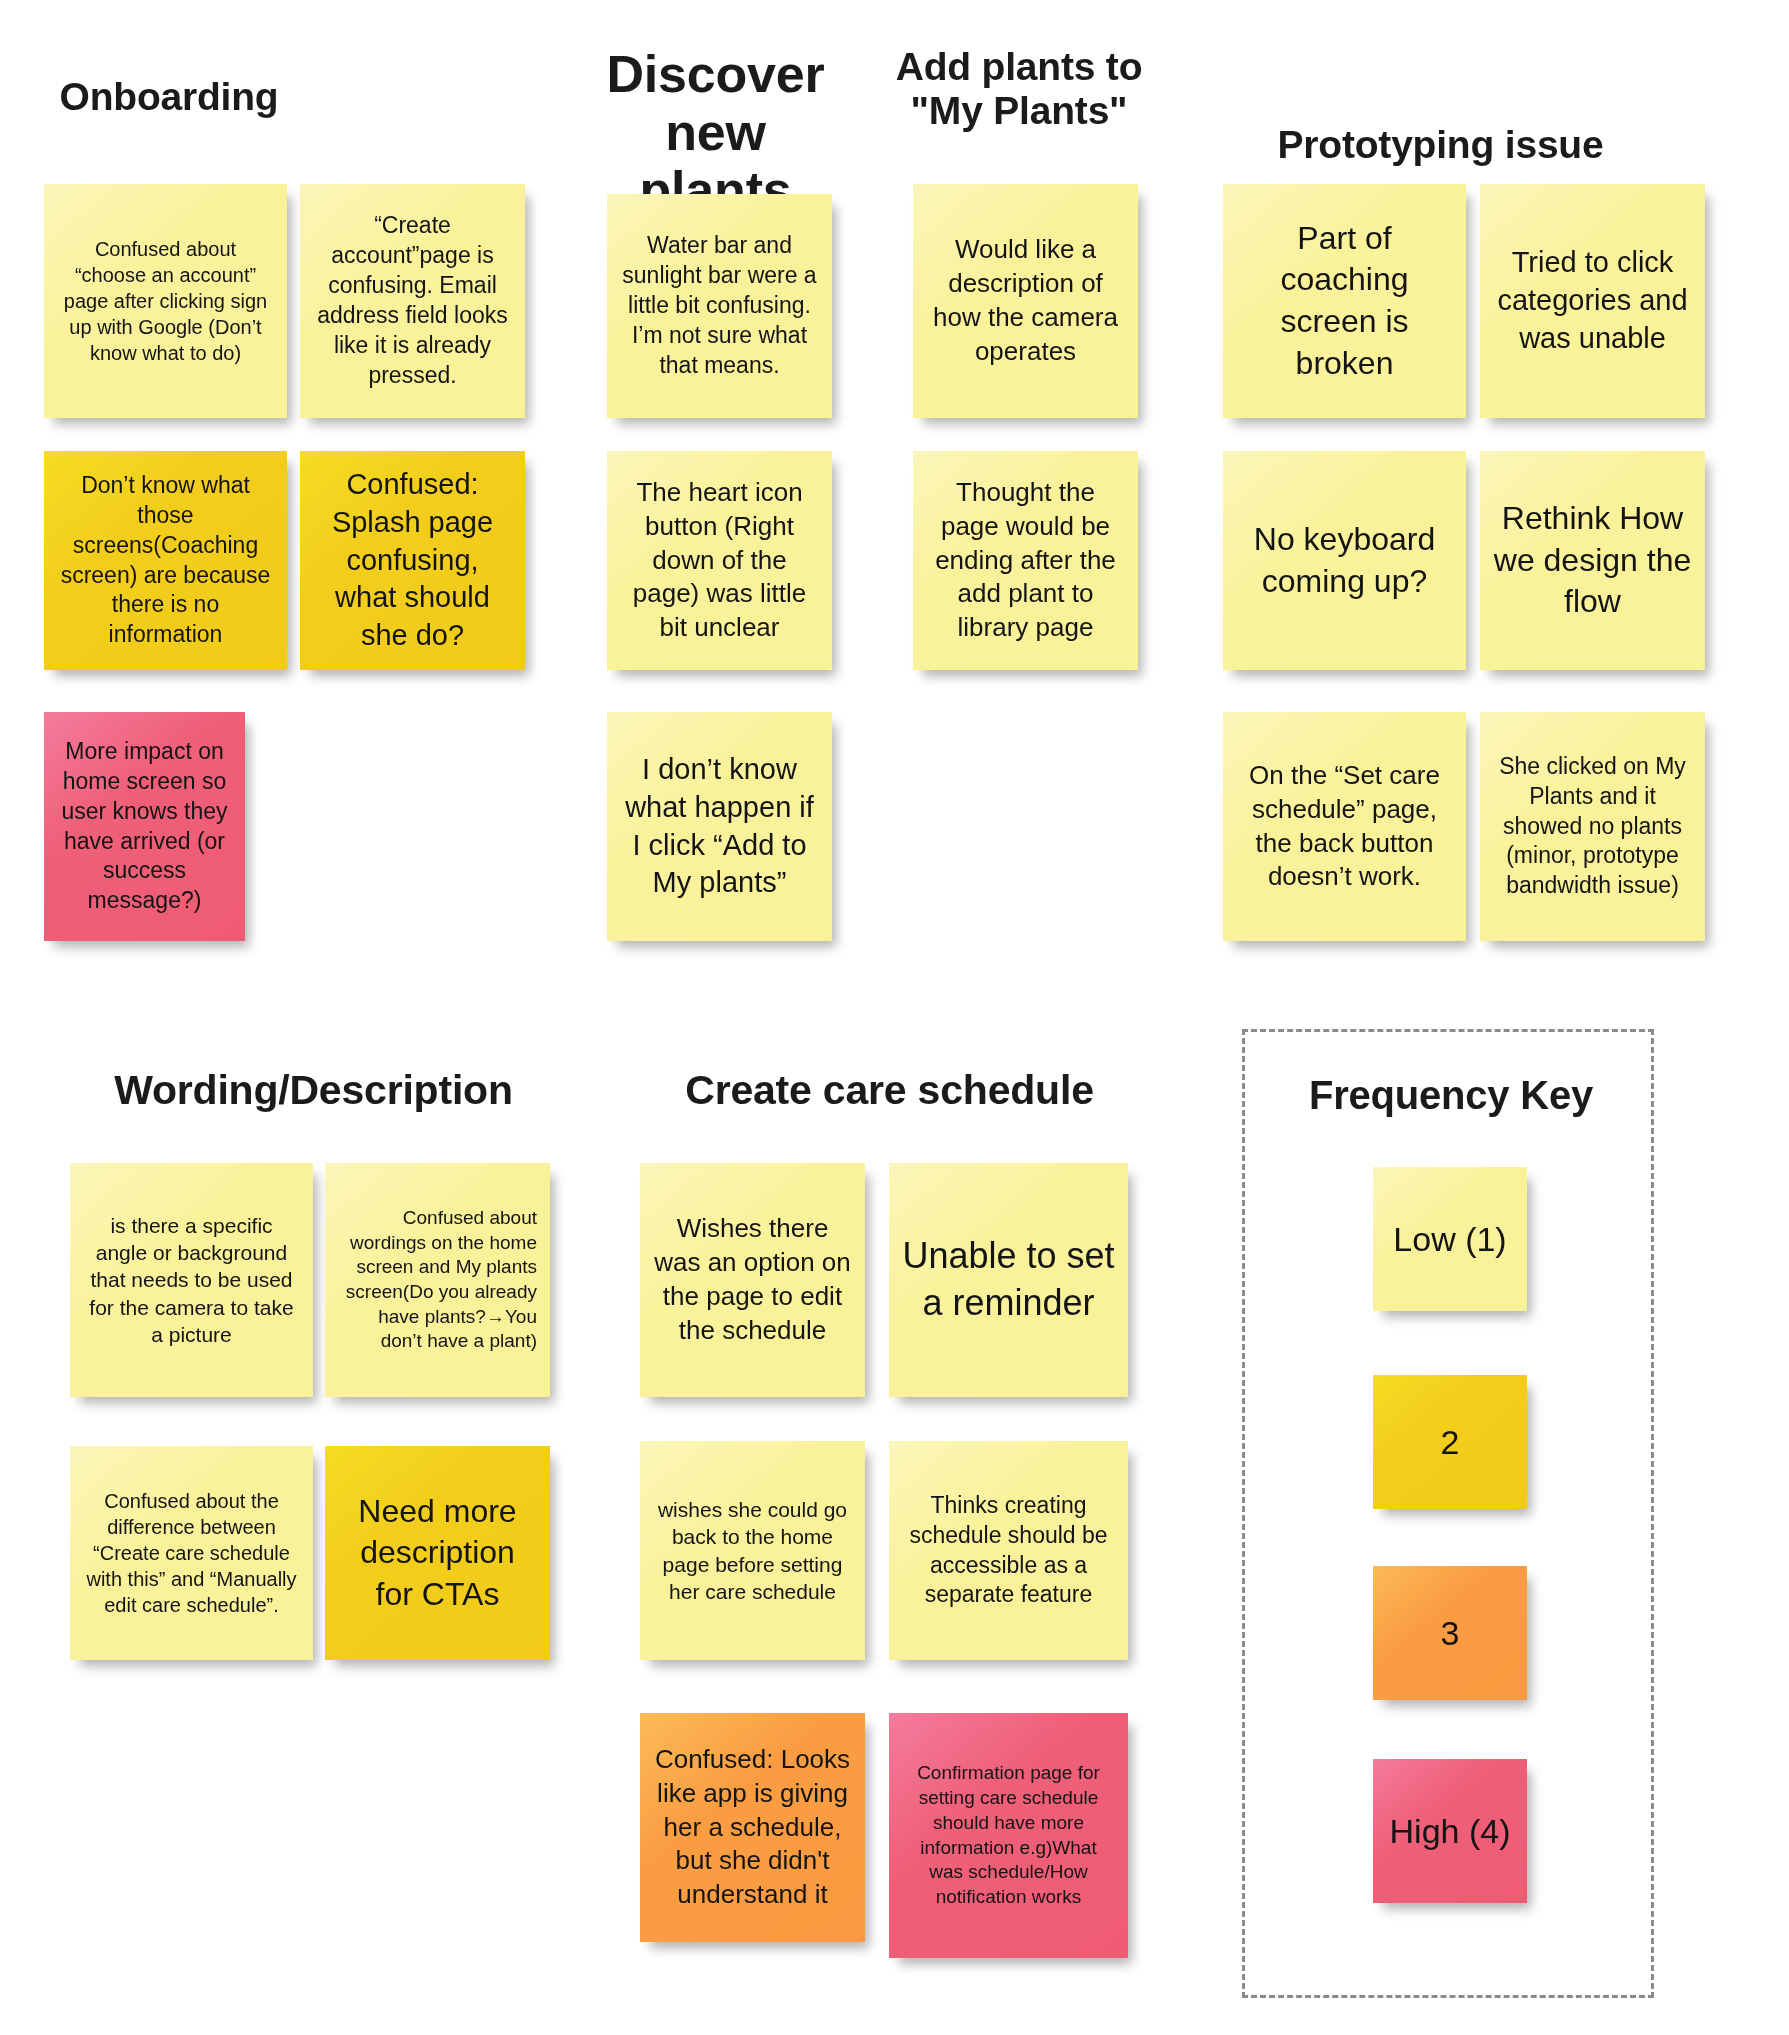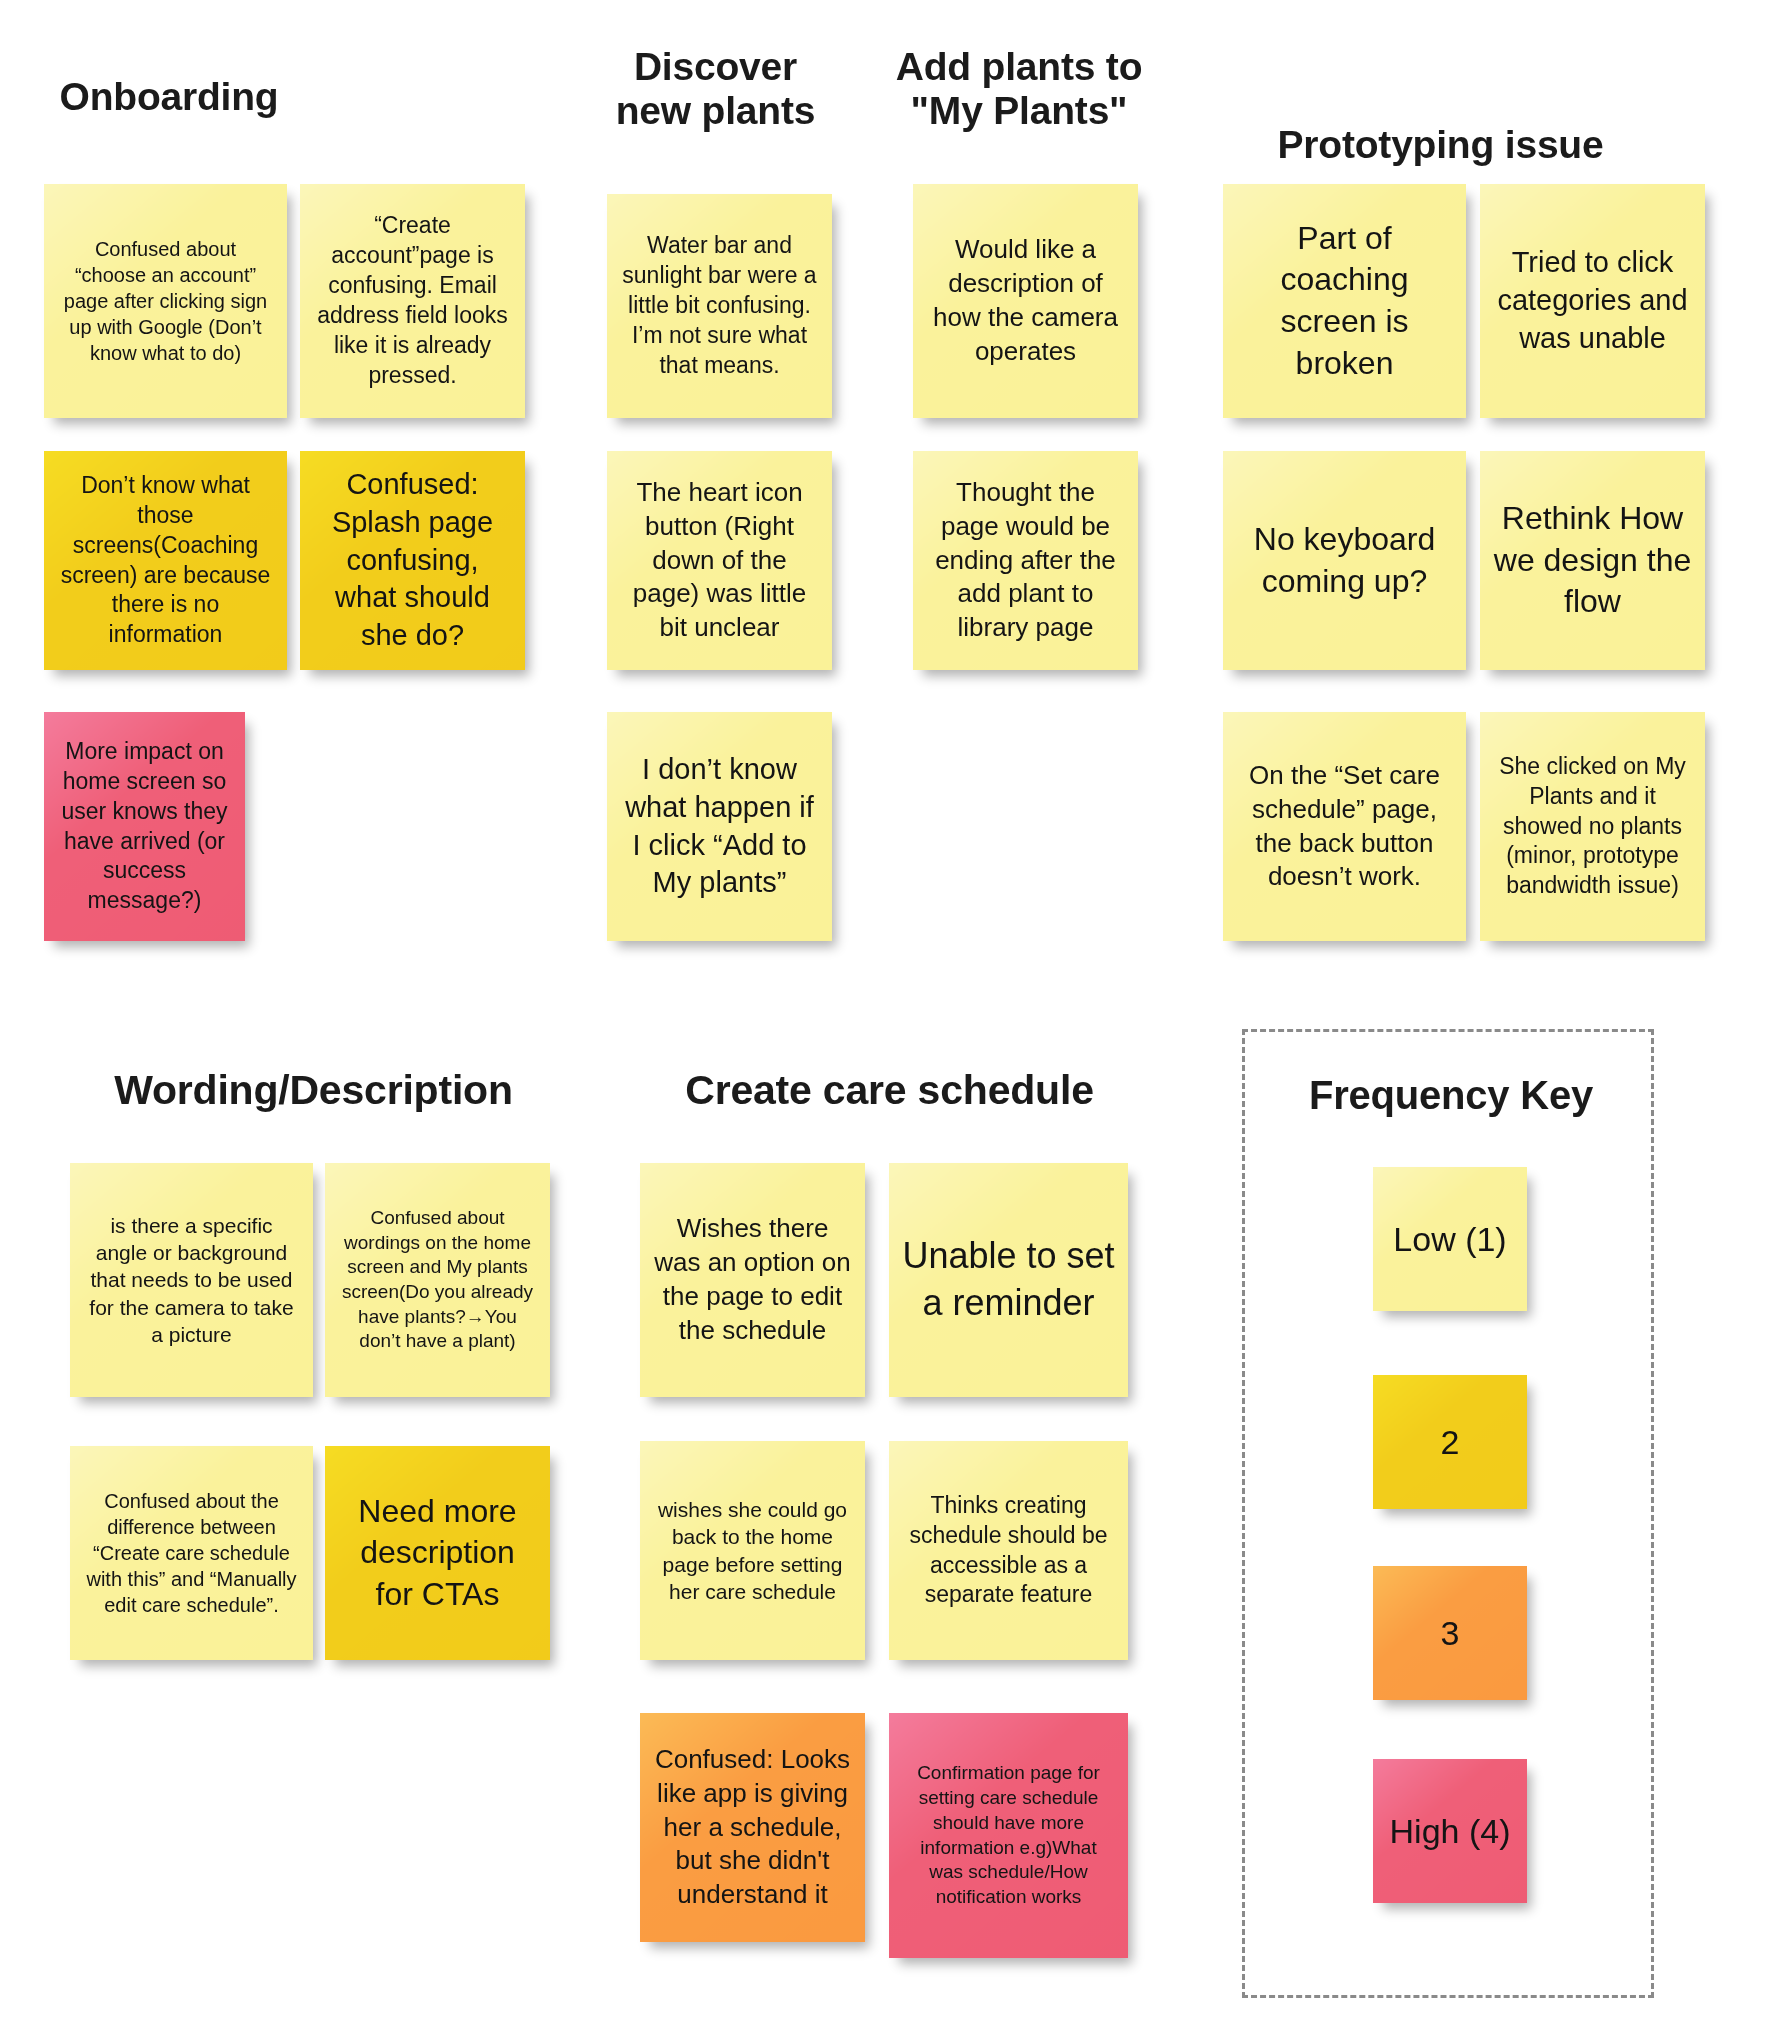--- a/index.html
+++ b/index.html
@@ -64,21 +64,21 @@
   .fs-58 { font-size: 29px; }
   .fs-64 { font-size: 32px; }
   .fs-72 { font-size: 36px; }
   .fs-84 { font-size: 34px; }
 </style>
 </head>
 <body>
 
 <div class="heading" style="left:45px; top:75px; width:248px; font-size:39px;">Onboarding</div>
 
-<div class="heading" style="left:594px; top:45px; width:243px; font-size:39px;">Discover new plants</div>
+<div class="heading" style="left:594px; top:45px; width:243px; font-size:52px;">Discover new plants</div>
 
 <div class="heading" style="left:875px; top:45px; width:288px; font-size:39px;">Add plants to "My Plants"</div>
 
 <div class="heading" style="left:1222px; top:75px; width:437px; font-size:39px;margin-top:48px;">Prototyping issue</div>
 
 <div class="note c-pale fs-40" style="left:44px; top:184px; width:243px; height:234px;">
   <span>Confused about “choose an account” page after clicking sign up with Google (Don’t know what to do)</span>
 </div>
 
 <div class="note c-pale fs-46" style="left:300px; top:184px; width:225px; height:234px;">
@@ -142,21 +142,21 @@
 </div>
 
 <div class="heading" style="left:50px; top:1068px; width:527px; font-size:41px;">Wording/Description</div>
 
 <div class="heading" style="left:636px; top:1068px; width:507px; font-size:41px;">Create care schedule</div>
 
 <div class="note c-pale fs-42" style="left:70px; top:1163px; width:243px; height:234px;">
   <span>is there a specific angle or background that needs to be used for the camera to take a picture</span>
 </div>
 
-<div class="note c-pale fs-38" style="left:325px; top:1163px; width:225px; height:234px; font-size:19px;">
+<div class="note c-pale fs-38" style="left:325px; top:1163px; width:225px; height:234px; font-size:19px;text-align:right;">
   <span>Confused about wordings on the home screen and My plants screen(Do you already have plants?→You don’t have a plant)</span>
 </div>
 
 <div class="note c-pale fs-40" style="left:70px; top:1446px; width:243px; height:214px;">
   <span>Confused about the difference between “Create care schedule with this” and “Manually edit care schedule”.</span>
 </div>
 
 <div class="note c-yellow fs-64" style="left:325px; top:1446px; width:225px; height:214px;">
   <span>Need more description for CTAs</span>
 </div>

